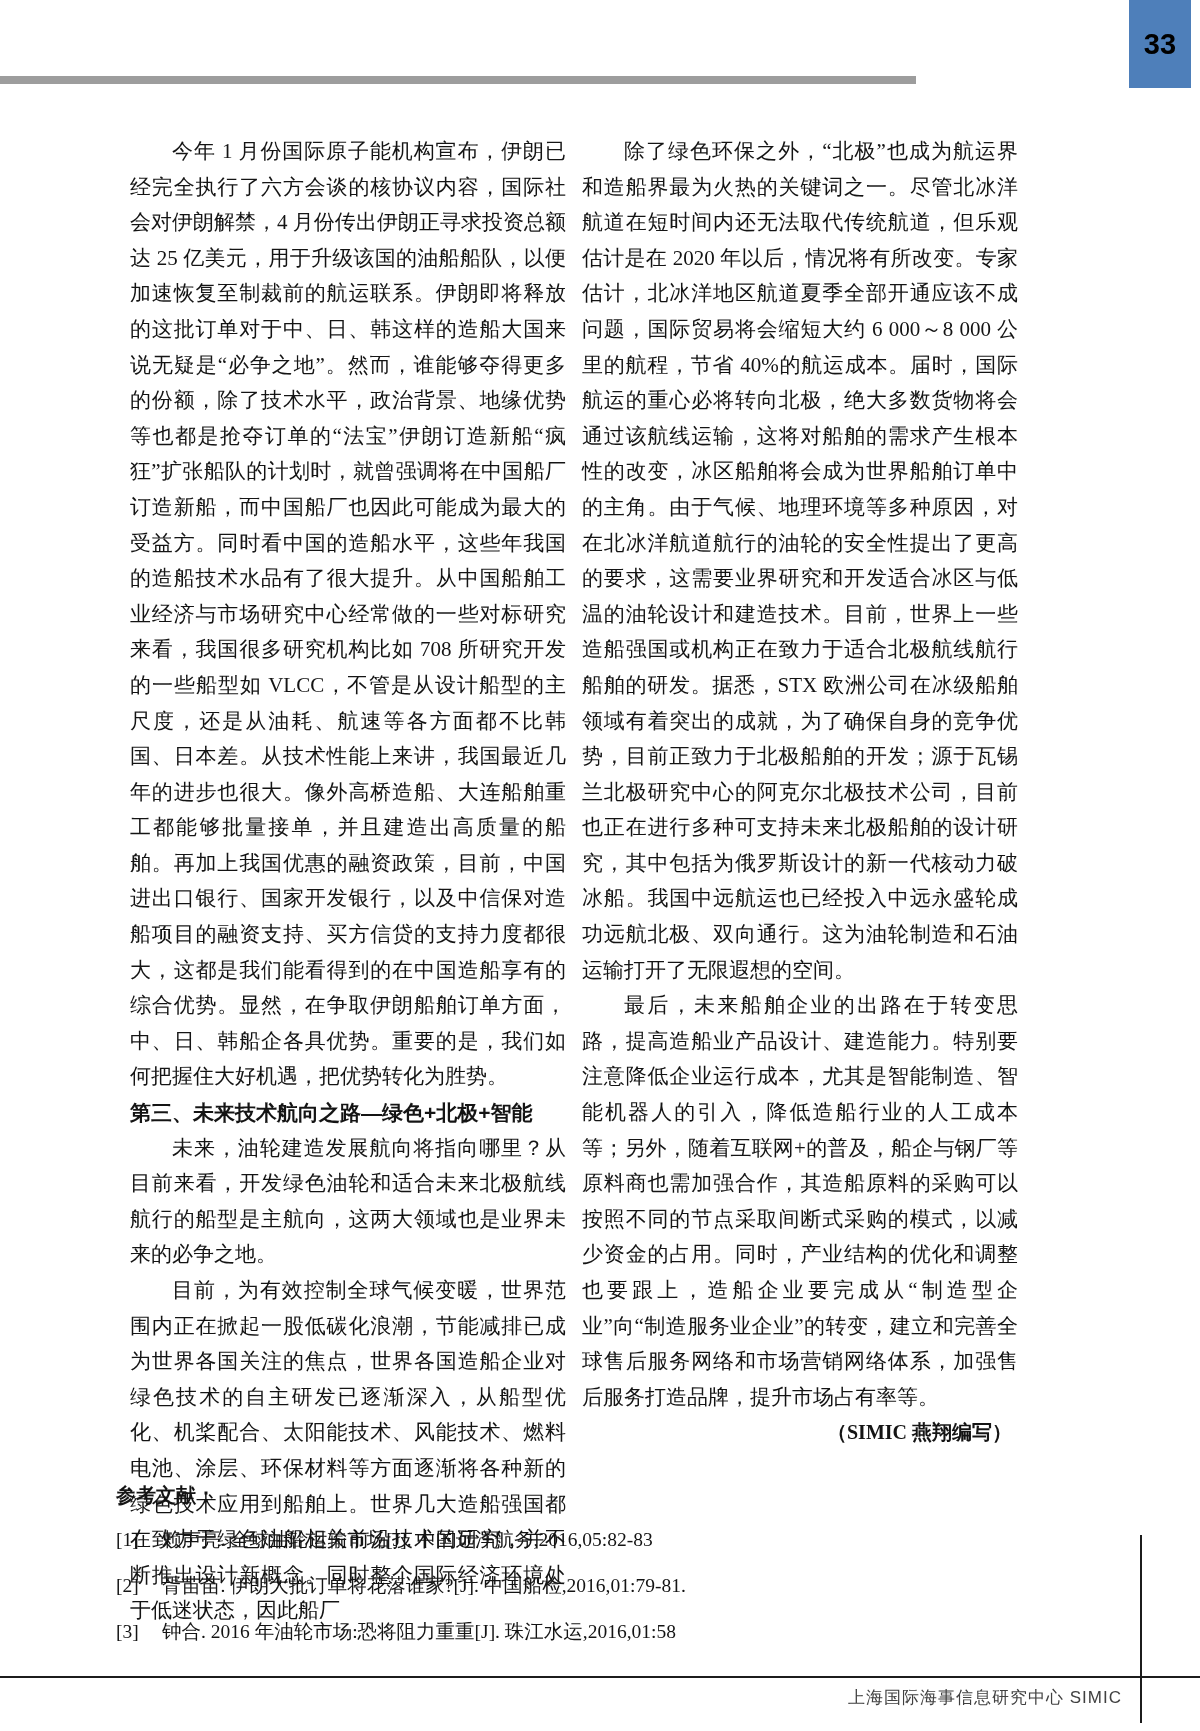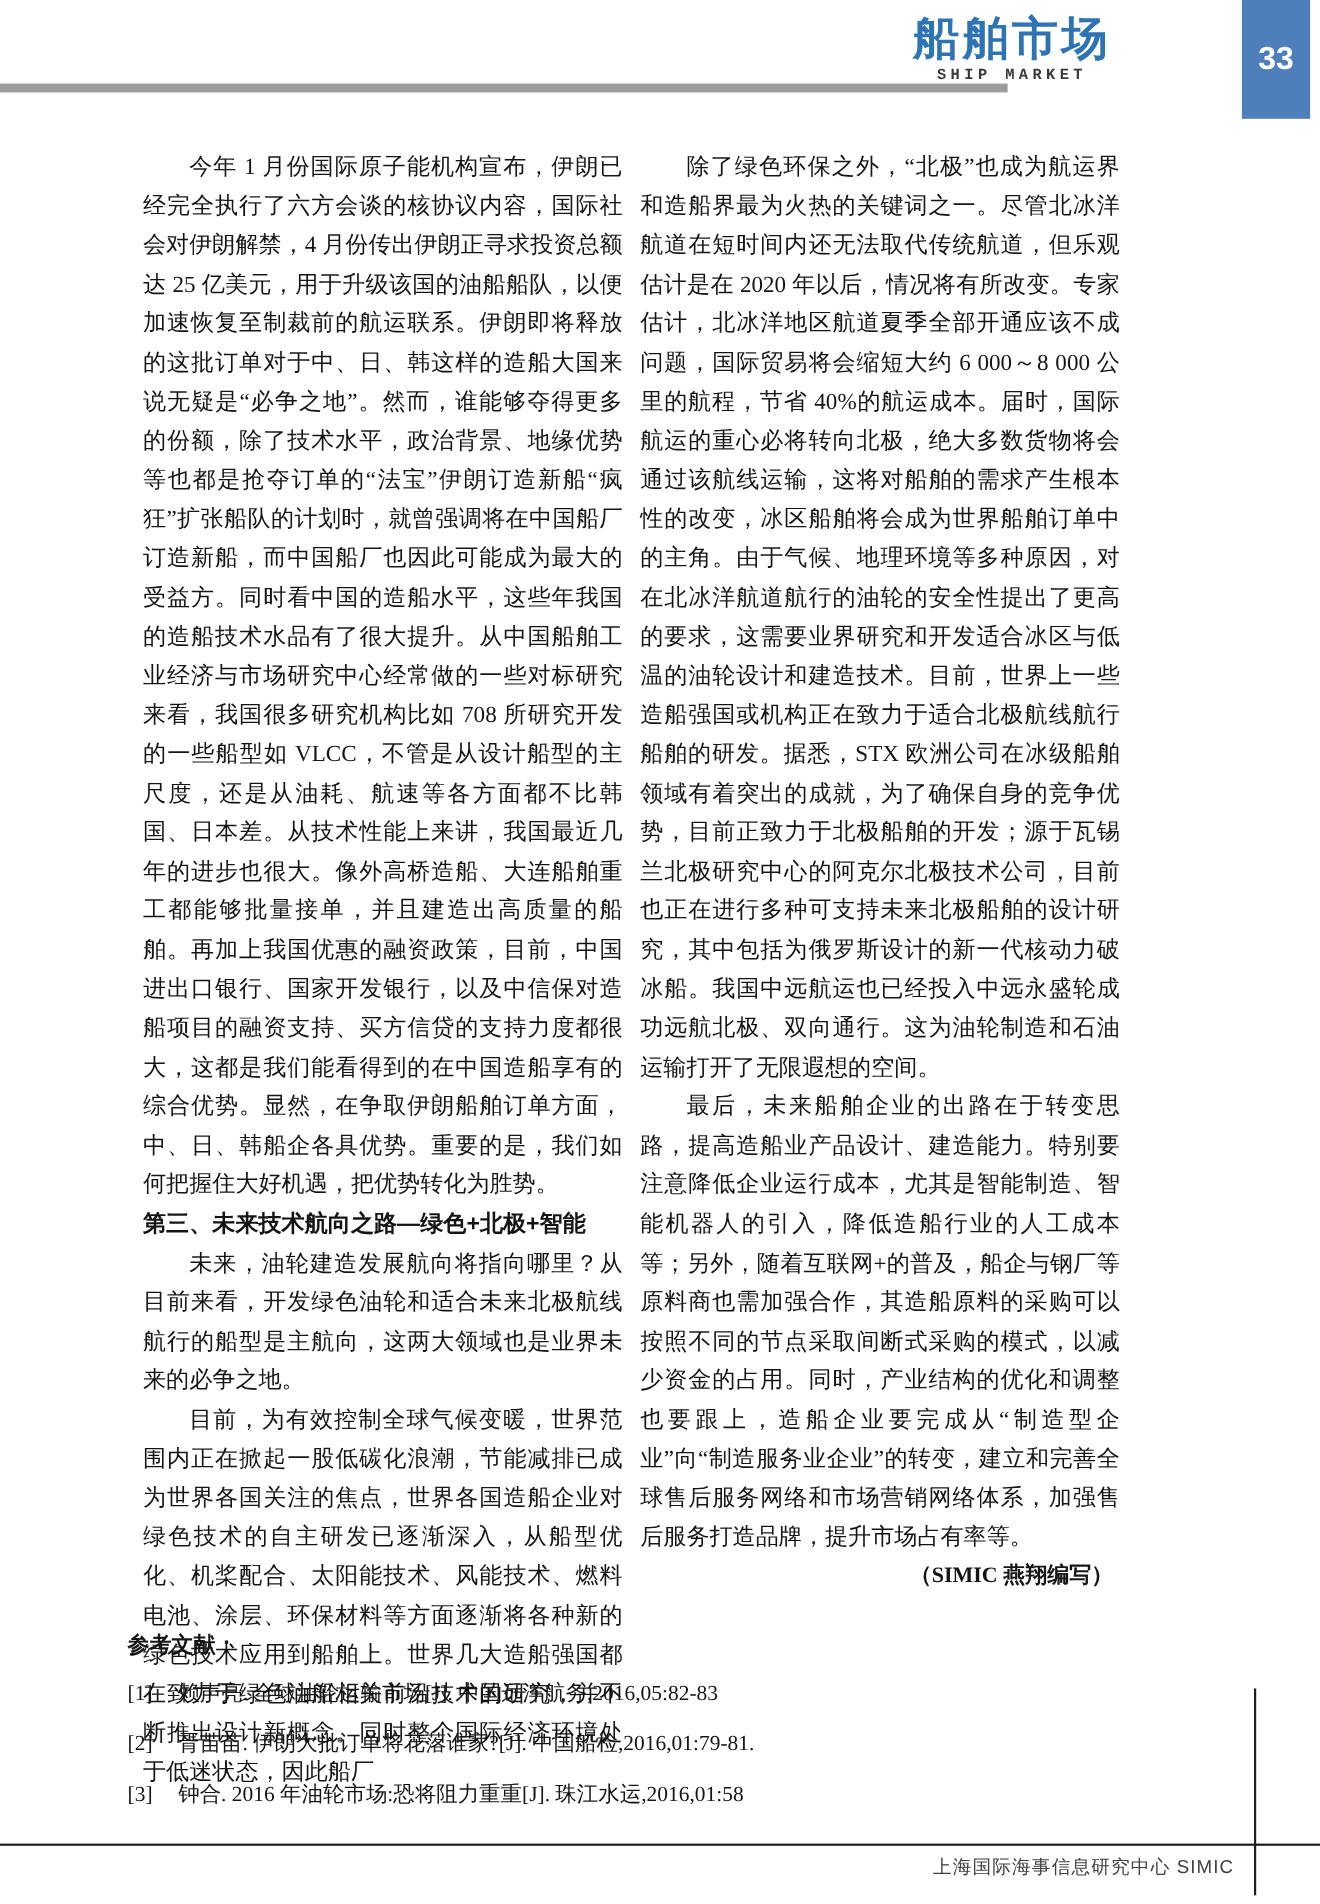--- a/index.html
+++ b/index.html
@@ -28,25 +28,25 @@
     color:#2e74b5; letter-spacing:3px; white-space:nowrap;
   }
   .title-en {
     margin-top:3px;
     font-size:14px; font-weight:bold; letter-spacing:4px;
     color:#3a3a3a; white-space:nowrap;
     font-family:"Liberation Mono","DejaVu Sans Mono",monospace;
   }
   .page-num-box {
     position:absolute; left:1129px; top:0;
-    width:62px; height:108px;
+    width:62px; height:88px;
     background:#4e7fba;
     display:flex; align-items:center; justify-content:center;
     font-family:"Liberation Sans","DejaVu Sans",sans-serif;
-    font-size:29px; font-weight:bold; color:#ffffff;
+    font-size:29px; font-weight:bold; color:#000000;
   }
   
   .columns {
     position:absolute; left:130px; top:134px;
     width:888px;
     display:flex; gap:16px;
   }
   .col {
     width:436px;
     font-size:21px; line-height:35.6px;
@@ -99,24 +99,20 @@
     font-size:17px; letter-spacing:1px; color:#404040;
     white-space:nowrap;
   }
 </style>
 </head>
 <body>
 
 <div class="page">
 
   <div class="header-gray-bar"></div>
-  <div class="header-title-block">
-    <div class="title-cn">船舶市场</div>
-    <div class="title-en">SHIP MARKET</div>
-  </div>
   <div class="page-num-box">
     <span>33</span>
   </div>
 
   <div class="columns">
     <div class="col">
       <p class="indent">今年 1 月份国际原子能机构宣布，伊朗已经完全执行了六方会谈的核协议内容，国际社会对伊朗解禁，4 月份传出伊朗正寻求投资总额达 25 亿美元，用于升级该国的油船船队，以便加速恢复至制裁前的航运联系。伊朗即将释放的这批订单对于中、日、韩这样的造船大国来说无疑是“必争之地”。然而，谁能够夺得更多的份额，除了技术水平，政治背景、地缘优势等也都是抢夺订单的“法宝”伊朗订造新船“疯狂”扩张船队的计划时，就曾强调将在中国船厂订造新船，而中国船厂也因此可能成为最大的受益方。同时看中国的造船水平，这些年我国的造船技术水品有了很大提升。从中国船舶工业经济与市场研究中心经常做的一些对标研究来看，我国很多研究机构比如 708 所研究开发的一些船型如 VLCC，不管是从设计船型的主尺度，还是从油耗、航速等各方面都不比韩国、日本差。从技术性能上来讲，我国最近几年的进步也很大。像外高桥造船、大连船舶重工都能够批量接单，并且建造出高质量的船舶。再加上我国优惠的融资政策，目前，中国进出口银行、国家开发银行，以及中信保对造船项目的融资支持、买方信贷的支持力度都很大，这都是我们能看得到的在中国造船享有的综合优势。显然，在争取伊朗船舶订单方面，中、日、韩船企各具优势。重要的是，我们如何把握住大好机遇，把优势转化为胜势。</p>
       <p class="heading">第三、未来技术航向之路—绿色+北极+智能</p>
       <p class="indent">未来，油轮建造发展航向将指向哪里？从目前来看，开发绿色油轮和适合未来北极航线航行的船型是主航向，这两大领域也是业界未来的必争之地。</p>
       <p class="indent">目前，为有效控制全球气候变暖，世界范围内正在掀起一股低碳化浪潮，节能减排已成为世界各国关注的焦点，世界各国造船企业对绿色技术的自主研发已逐渐深入，从船型优化、机桨配合、太阳能技术、风能技术、燃料电池、涂层、环保材料等方面逐渐将各种新的绿色技术应用到船舶上。世界几大造船强国都在致力于绿色油船相关前沿技术的研究，并不断推出设计新概念。同时整个国际经济环境处于低迷状态，因此船厂</p>

